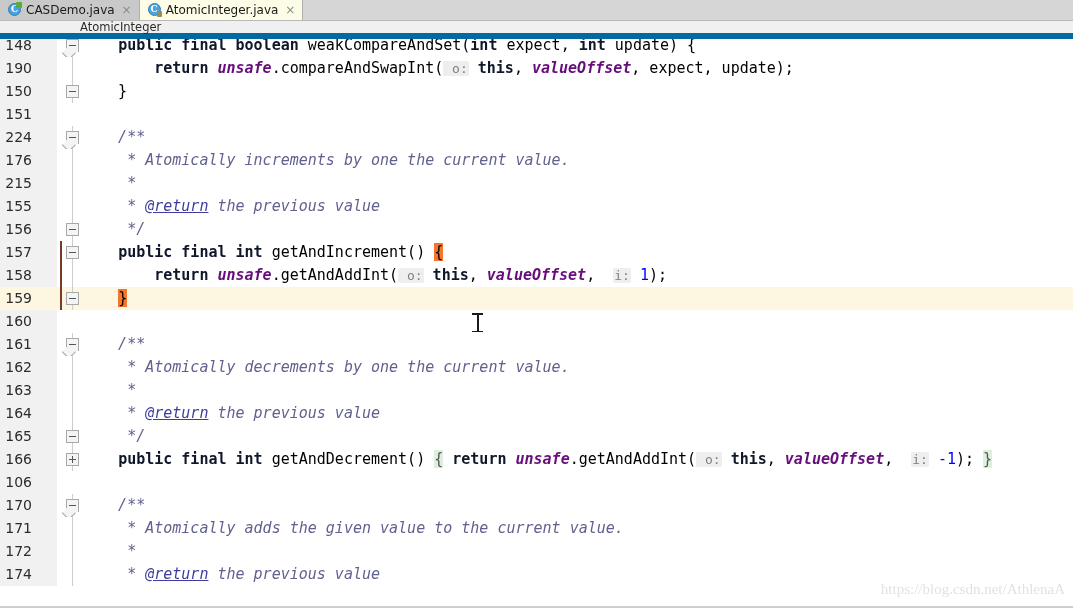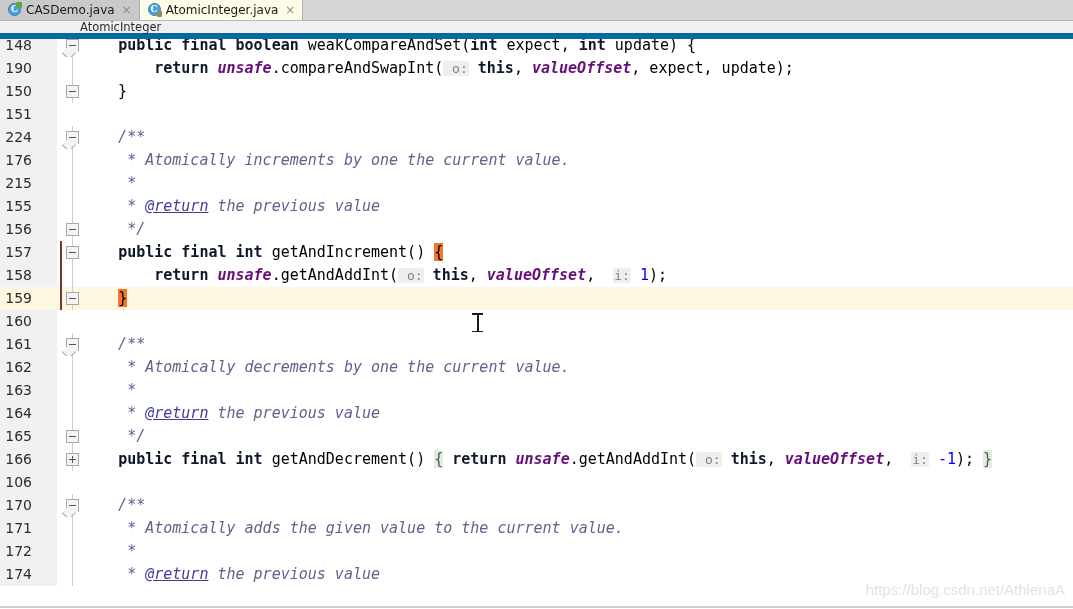--- a/index.html
+++ b/index.html
@@ -283,21 +283,21 @@
     background: #1a1a1a;
   }
   .ibeam .cap-t { top: 0; }
   .ibeam .cap-b { bottom: 0; }
 
   
   .watermark {
     position: absolute;
     right: 8px;
     bottom: 10px;
-    font-family: Liberation Sans, sans-serif;
+    font-family: Liberation Serif, serif;
     font-size: 15px;
     color: #e2e2e2;
     white-space: nowrap;
     pointer-events: none;
   }
   
   .bottom-edge {
     position: absolute;
     left: 0; right: 0; bottom: 0;
     height: 2px;

